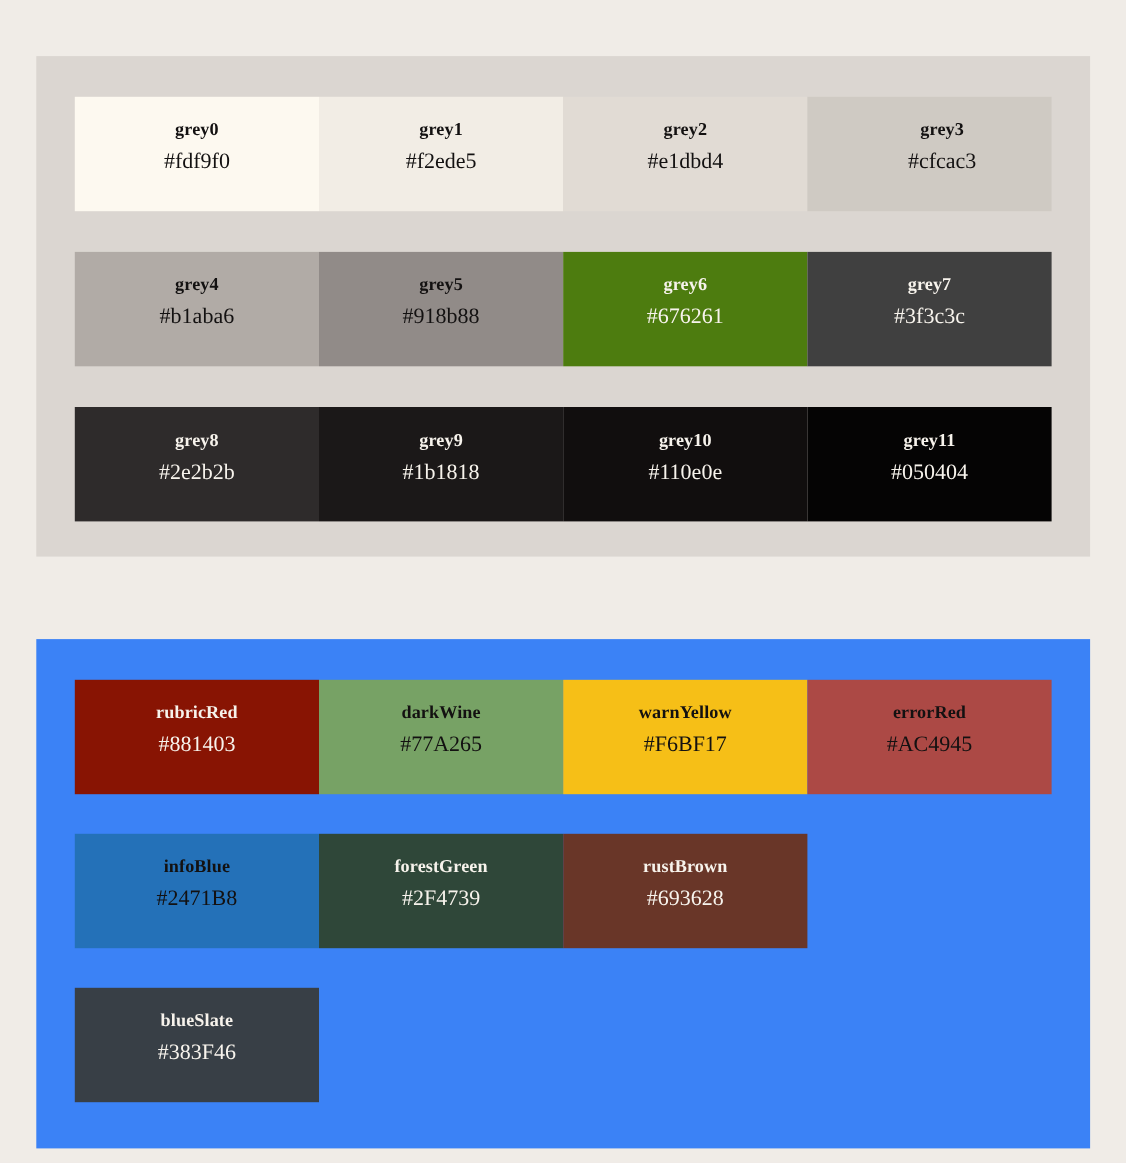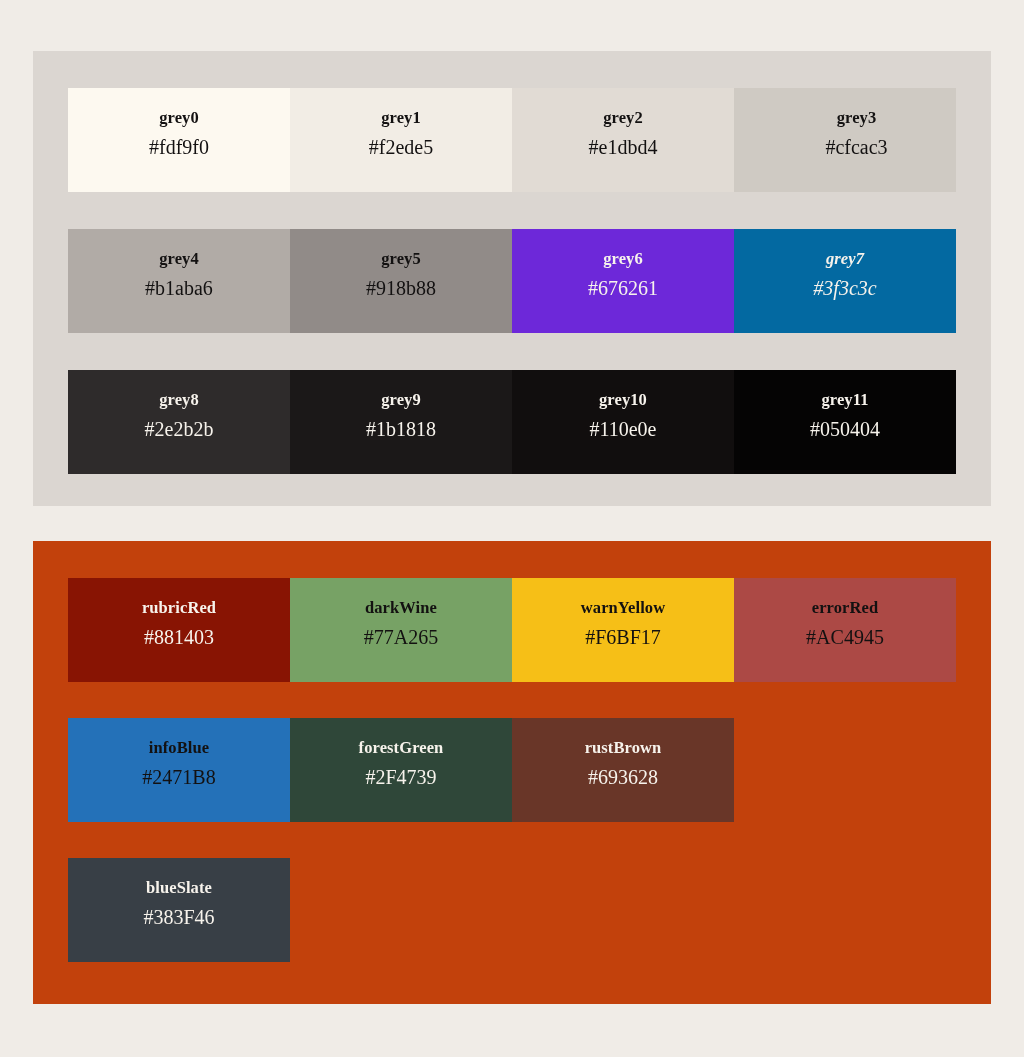--- a/index.html
+++ b/index.html
@@ -122,25 +122,25 @@
         </div>
         <div class="row">
           <div class="swatch txt-dark" style="background: rgb(177, 171, 166);">
             <div class="swatch-name">grey4</div>
             <div class="swatch-hex">#b1aba6</div>
           </div>
           <div class="swatch txt-dark" style="background: rgb(145, 139, 136);">
             <div class="swatch-name">grey5</div>
             <div class="swatch-hex">#918b88</div>
           </div>
-          <div class="swatch txt-light" style="background: #6d28d9;">
+          <div class="swatch txt-light" style="background: #4d7c0f;">
             <div class="swatch-name">grey6</div>
             <div class="swatch-hex">#676261</div>
           </div>
-          <div class="swatch txt-light" style="background: #0369a1; font-style: italic;">
+          <div class="swatch txt-light" style="background: #404040;">
             <div class="swatch-name">grey7</div>
             <div class="swatch-hex">#3f3c3c</div>
           </div>
         </div>
         <div class="row">
           <div class="swatch txt-light" style="background: rgb(46, 43, 43);">
             <div class="swatch-name">grey8</div>
             <div class="swatch-hex">#2e2b2b</div>
           </div>
           <div class="swatch txt-light" style="background: rgb(27, 24, 24);">
@@ -152,21 +152,21 @@
             <div class="swatch-hex">#110e0e</div>
           </div>
           <div class="swatch txt-light" style="background: rgb(5, 4, 4);">
             <div class="swatch-name">grey11</div>
             <div class="swatch-hex">#050404</div>
           </div>
         </div>
       </div>
   </div>
 
-  <div class="panel panel-dark" style="background: #c2410c;">
+  <div class="panel panel-dark" style="background: #3b82f6; margin-top: 40px;">
     <div class="grid">
         <div class="row">
           <div class="swatch txt-light" style="background: rgb(136, 20, 3);">
             <div class="swatch-name">rubricRed</div>
             <div class="swatch-hex">#881403</div>
           </div>
           <div class="swatch txt-dark" style="background: rgb(119, 162, 101);">
             <div class="swatch-name">darkWine</div>
             <div class="swatch-hex">#77A265</div>
           </div>

